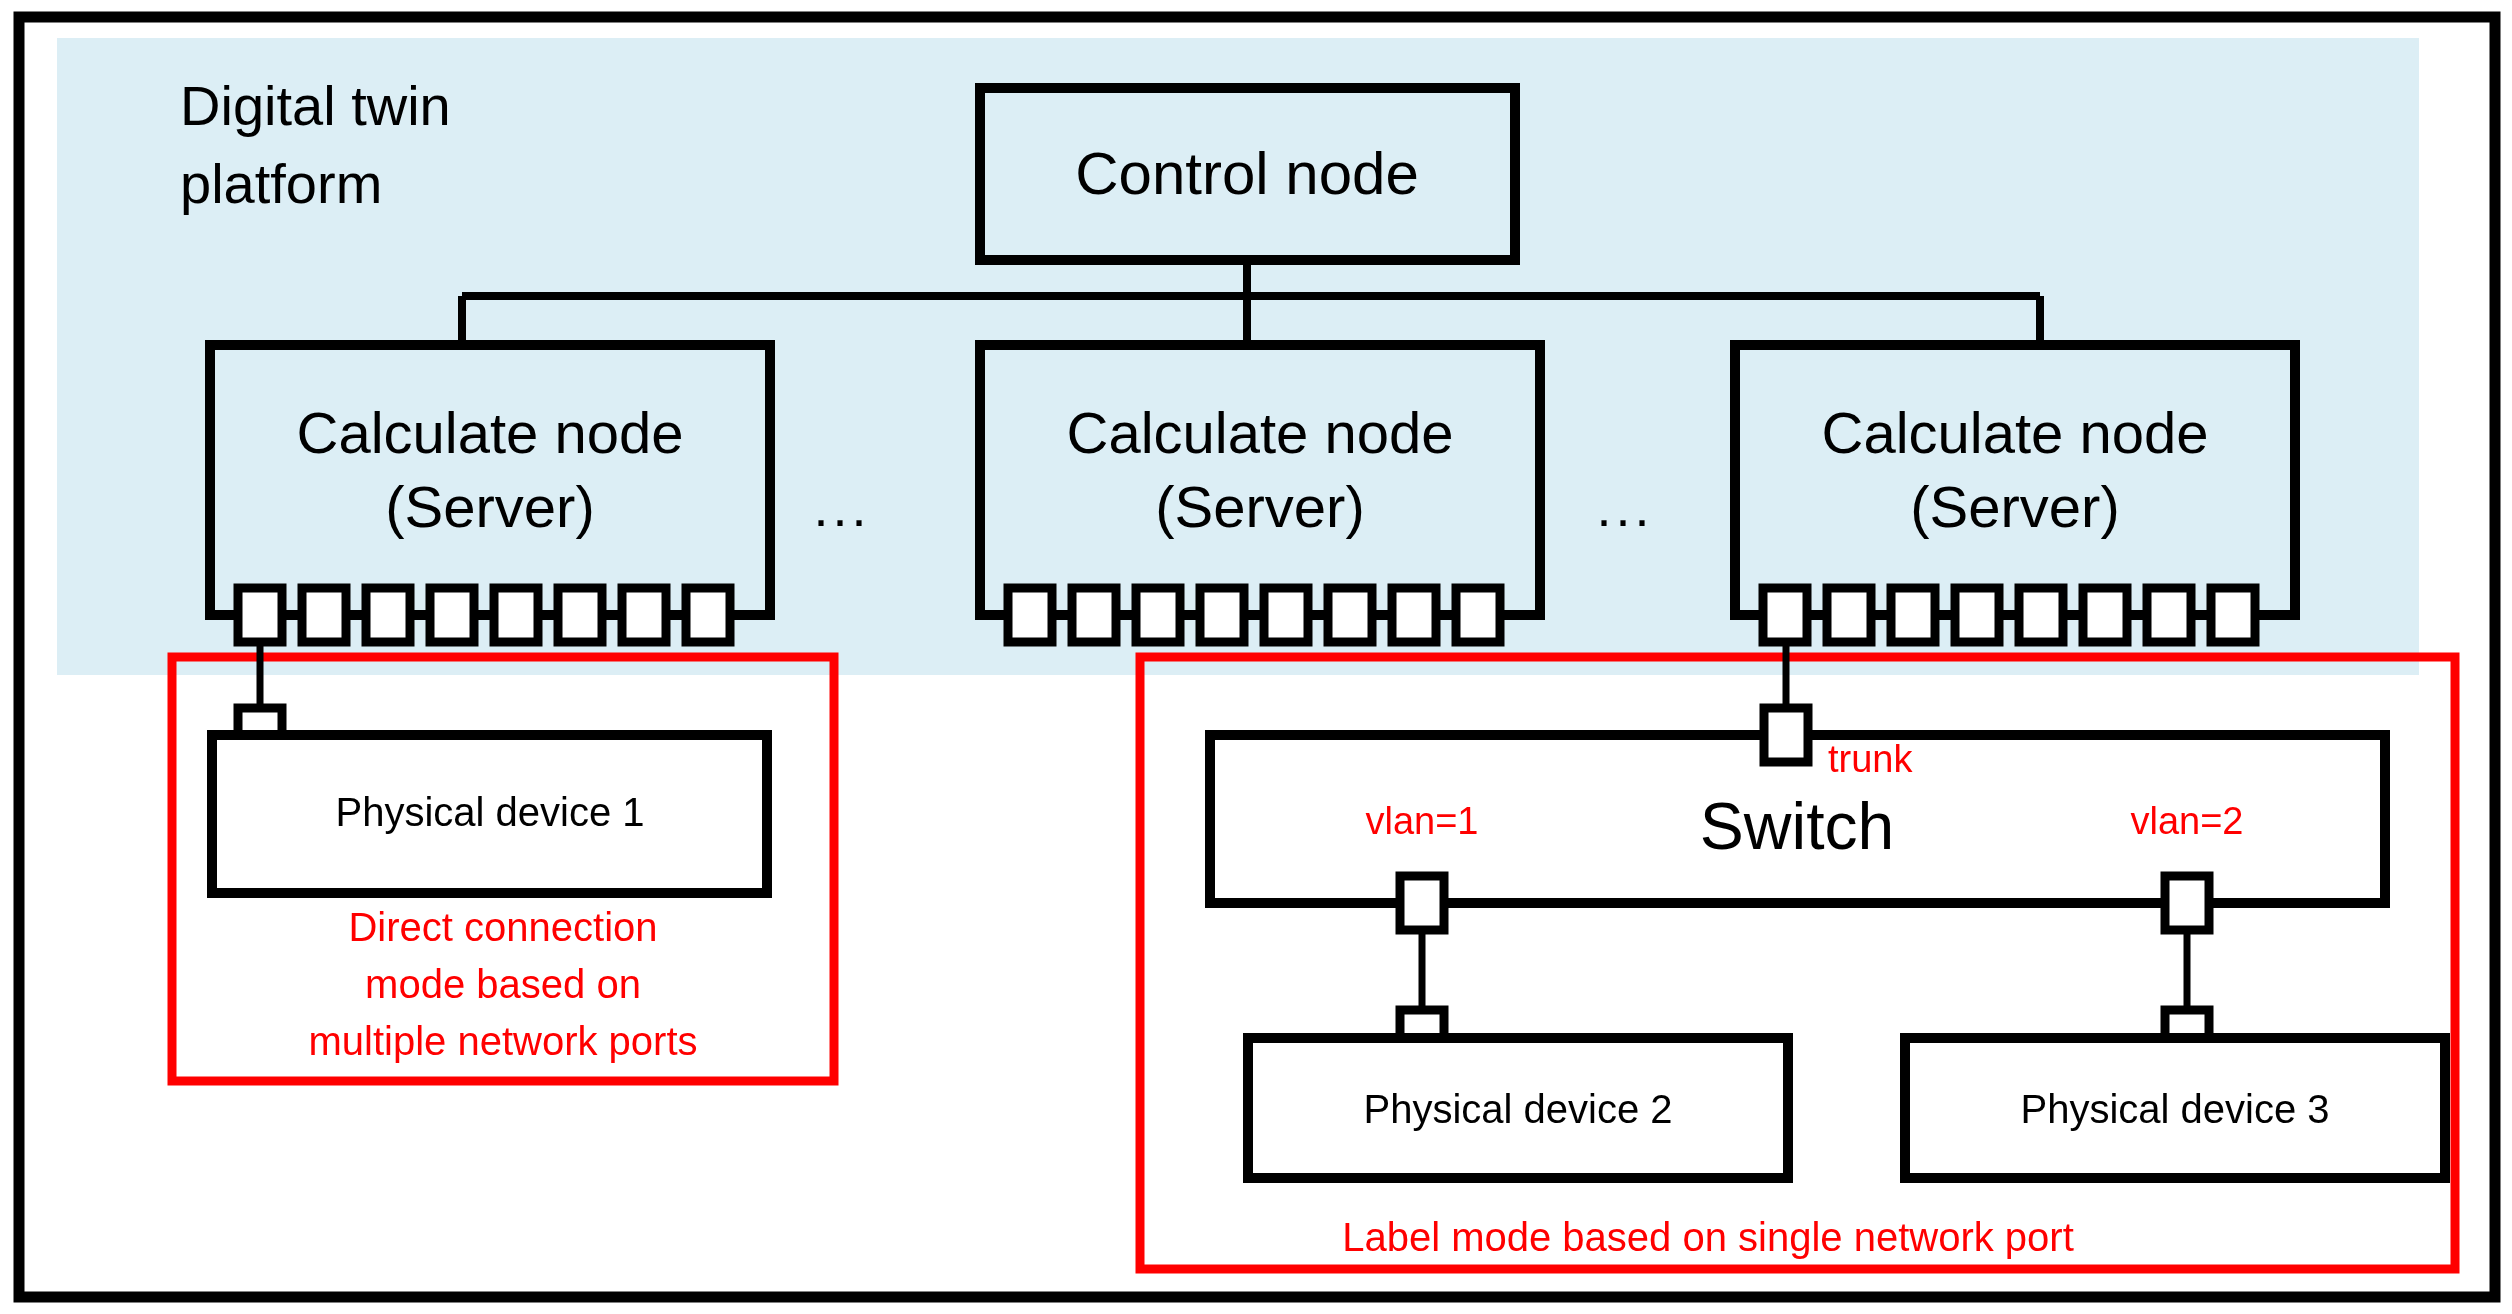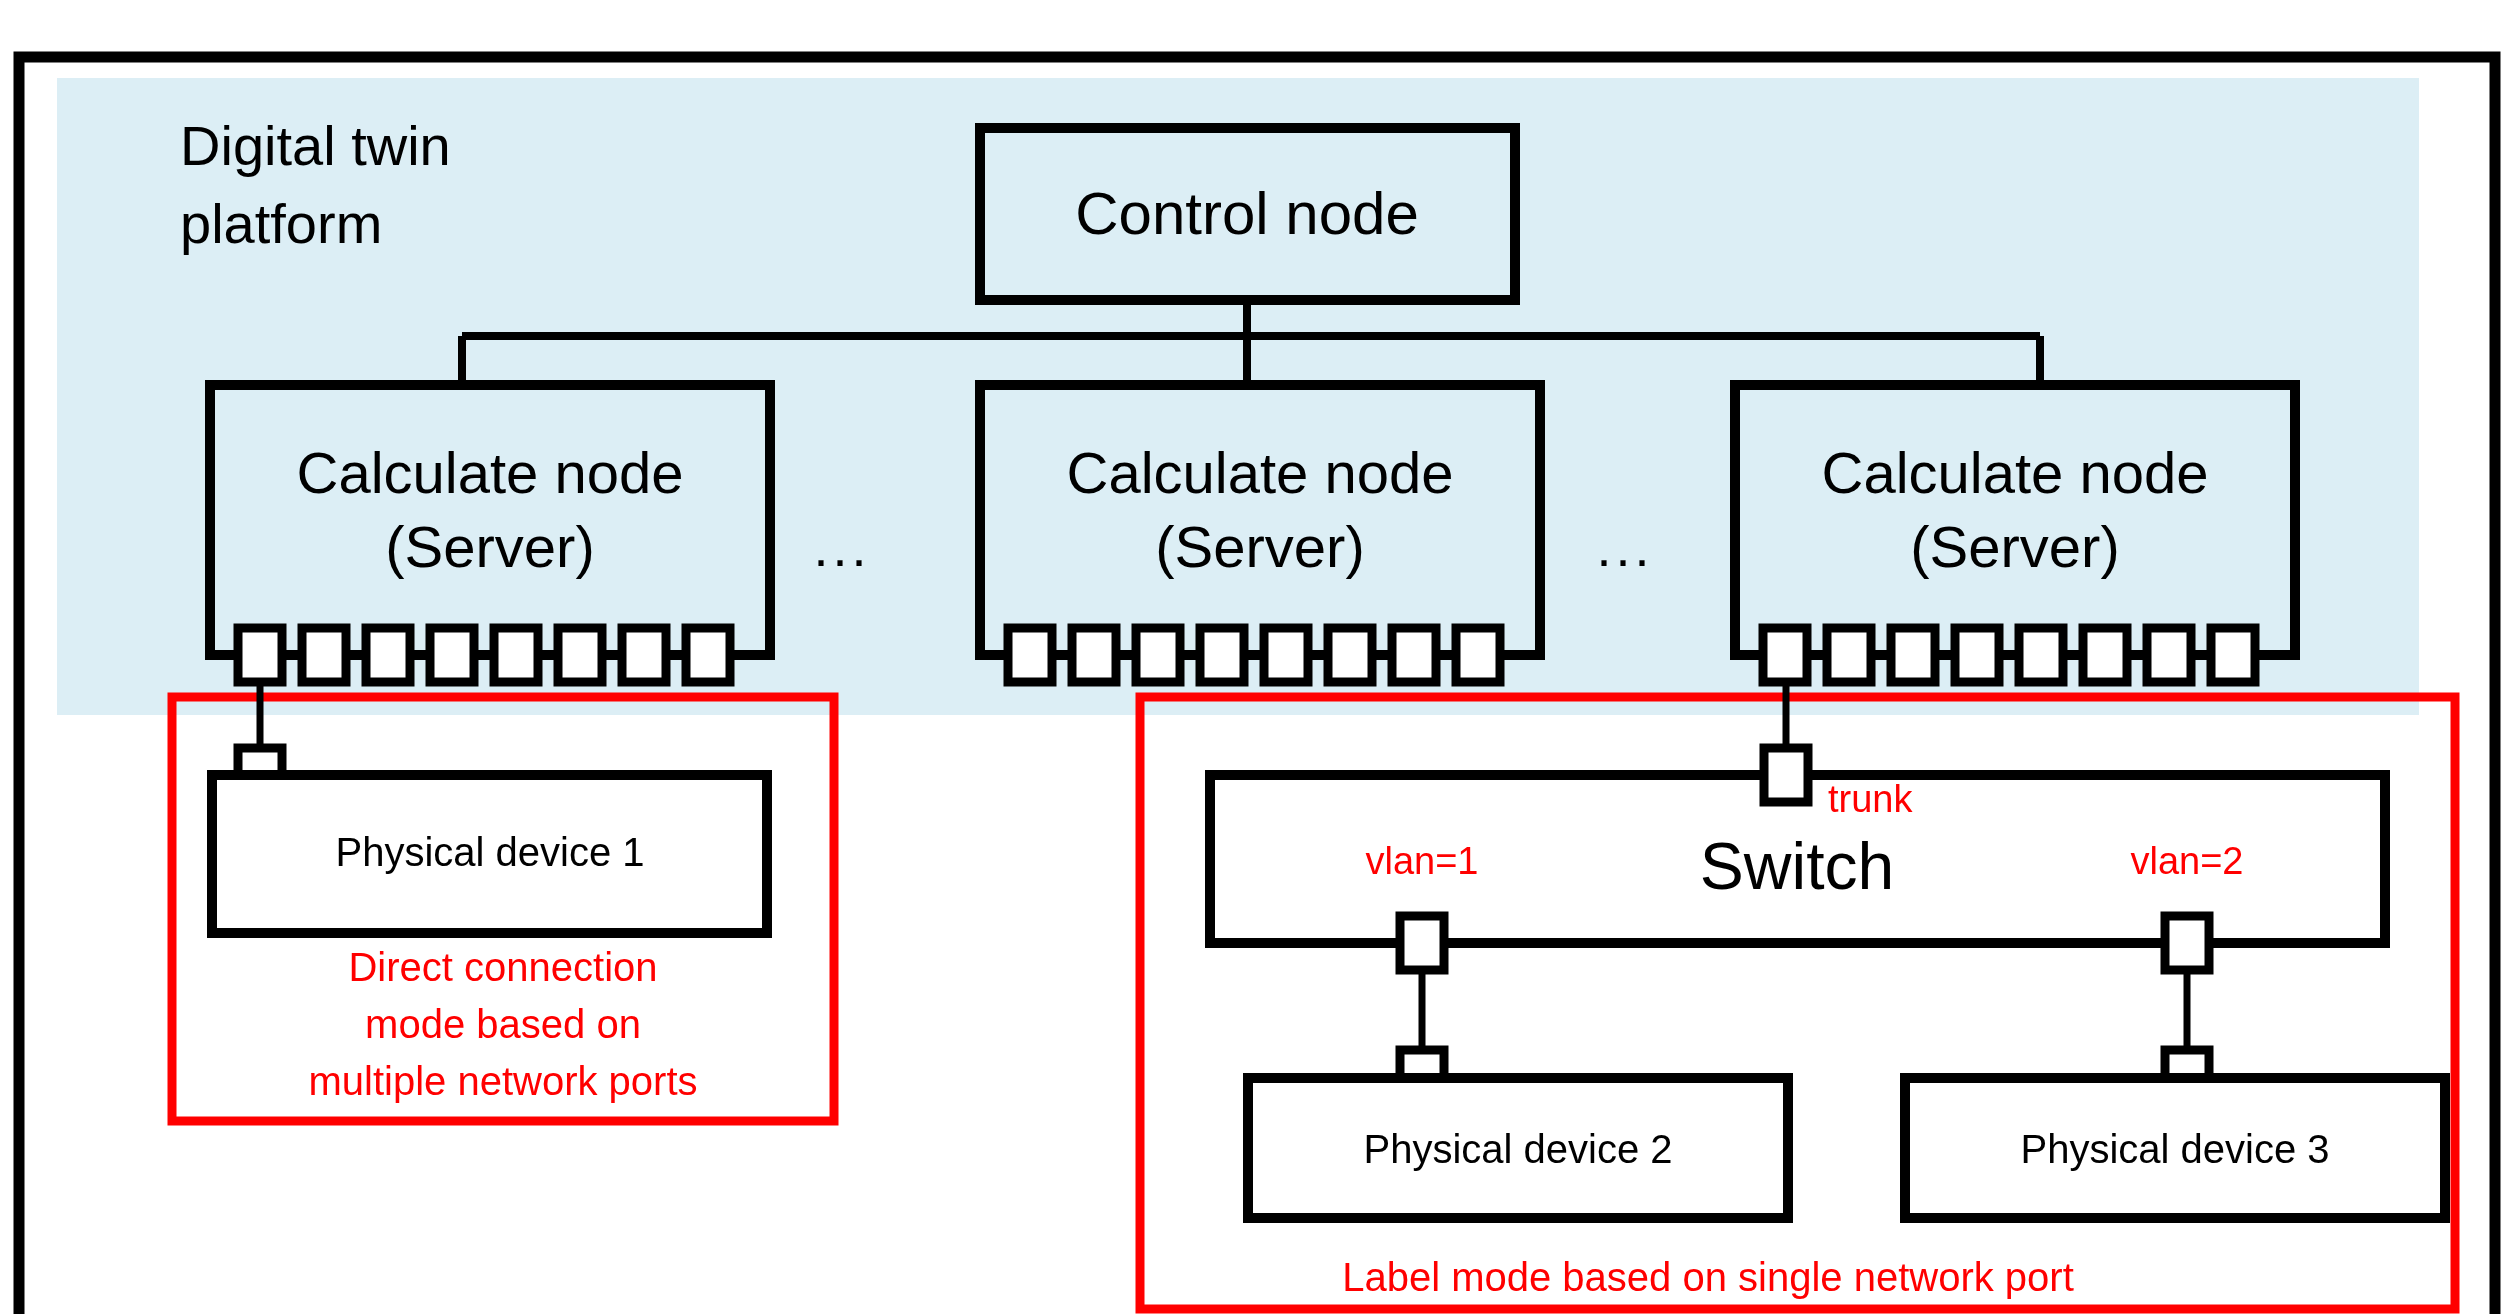--- a/index.html
+++ b/index.html
@@ -10,21 +10,20 @@
   body {
     width: 2512px;
     height: 1314px;
     font-family: "Liberation Sans", sans-serif;
     overflow: hidden;
   }
   #diagram-root {
     position: relative;
     width: 2512px;
     height: 995px;
-    margin-top: 40px;
   }
   svg.canvas {
     position: absolute;
     top: 0; left: 0;
     width: 2512px;
     height: 1314px;
     display: block;
   }
   .node-text {
     font-family: "Liberation Sans", sans-serif;

